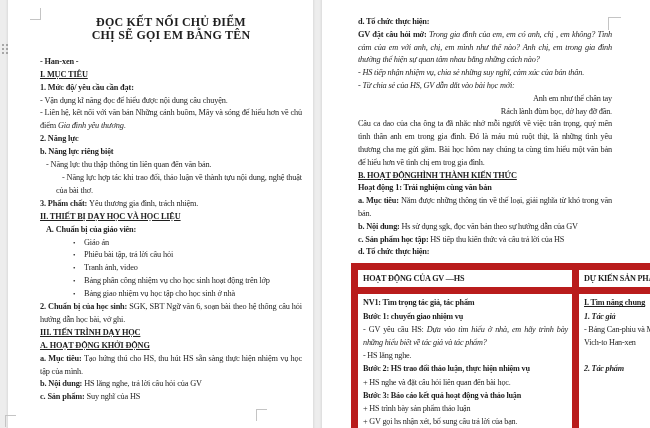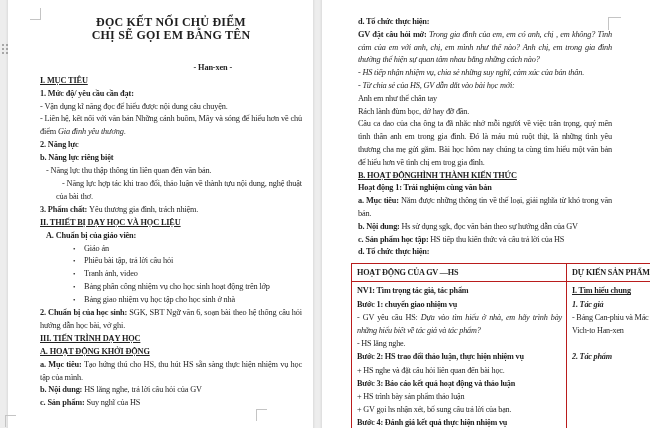--- a/index.html
+++ b/index.html
@@ -12,37 +12,37 @@
   .page{position:absolute;top:-8px;height:444px;background:#ffffff;
         box-shadow:0 0 3px rgba(0,0,0,0.14);}
   .page-left{left:8px;width:305px;}
   .page-right{left:322px;width:328px;}
 
   .content-left{padding:24px 11px 0 32px;font-size:8.3px;line-height:12.9px;letter-spacing:-0.15px;}
   .content-right{padding:24px 2px 0 29px;font-size:8.3px;line-height:12.8px;letter-spacing:-0.2px;}
   #right-paras .para{margin-right:36px;margin-left:7px;}
 
   .para{text-align:left;min-height:12.5px;}
-  .para.center{text-align:left;}
+  .para.center{text-align:right;}
   .para.justify{text-align:justify;}
   .para.title{font-size:12px;letter-spacing:0.2px;text-align:center;}
-  .para.author{text-align:right;padding-right:70px;margin-top:20px;}
+  .para.author{padding-right:70px;margin-top:14px;}
   .para.indent{padding-left:6px;}
   .para.hang{text-indent:6px;margin-left:16px;}
   .para.gap{margin-top:13px;}
   .para.bullet{padding-left:44px;position:relative;white-space:nowrap;}
   .bdot{position:absolute;left:33px;top:0;font-size:7px;}
 
   .b{font-weight:bold;}
   .i{font-style:italic;}
   .u{text-decoration:underline;}
 
   .doc-table{border-collapse:collapse;table-layout:fixed;width:296px;margin-top:4px;
              font-size:8.2px;line-height:13.2px;letter-spacing:-0.2px;}
-  .doc-table th,.doc-table td{border:1px solid #b91c1c;vertical-align:top;
+  .doc-table th,.doc-table td{border:7px solid #b91c1c;vertical-align:top;
              padding:2px 4px 2px 5px;text-align:left;}
   .doc-table th{font-weight:bold;height:13px;}
   .col-gv{width:205px;}
   .col-sp{width:89px;}
   .doc-table .para.justify{text-align:justify;}
 
   
   .crop{position:absolute;width:10px;height:11px;}
   .crop-tl{left:30px;top:8px;border-right:1px solid #c4c4c4;border-bottom:1px solid #c4c4c4;}
   .crop-bl{left:5px;top:415px;border-left:1px solid #c4c4c4;border-top:1px solid #c4c4c4;}
@@ -117,21 +117,21 @@
               <div class="para justify "><span class="">- GV yêu cầu HS: </span><span class="i ">Dựa vào tìm hiểu ở nhà, em hãy trình bày những hiểu biết về tác giả và tác phẩm?</span></div>
               <div class="para  "><span class="">- HS lắng nghe.</span></div>
               <div class="para  "><span class="b ">Bước 2: HS trao đổi thảo luận, thực hiện nhiệm vụ</span></div>
               <div class="para  "><span class="">+ HS nghe và đặt câu hỏi liên quan đến bài học.</span></div>
               <div class="para  "><span class="b ">Bước 3: Báo cáo kết quả hoạt động và thảo luận</span></div>
               <div class="para  "><span class="">+ HS trình bày sản phẩm thảo luận</span></div>
               <div class="para  "><span class="">+ GV gọi hs nhận xét, bổ sung câu trả lời của bạn.</span></div>
               <div class="para  "><span class="b ">Bước 4: Đánh giá kết quả thực hiện nhiệm vụ</span></div>
             </td>
         <td id="cell-right">
-              <div class="para  "><span class="b u">I. Tìm hiểu chung</span></div>
+              <div class="para  "><span class="b u">I. Tìm năng chung</span></div>
               <div class="para  "><span class="b i ">1. Tác giả</span></div>
               <div class="para  "><span class="">- Bảng Can-phiu và Mác Vich-to Han-xen</span></div>
               <div class="para  gap"><span class="b i ">2. Tác phẩm</span></div>
             </td>
       </tr>
     </tbody>
       </table>
   </div>
 </div>
 

